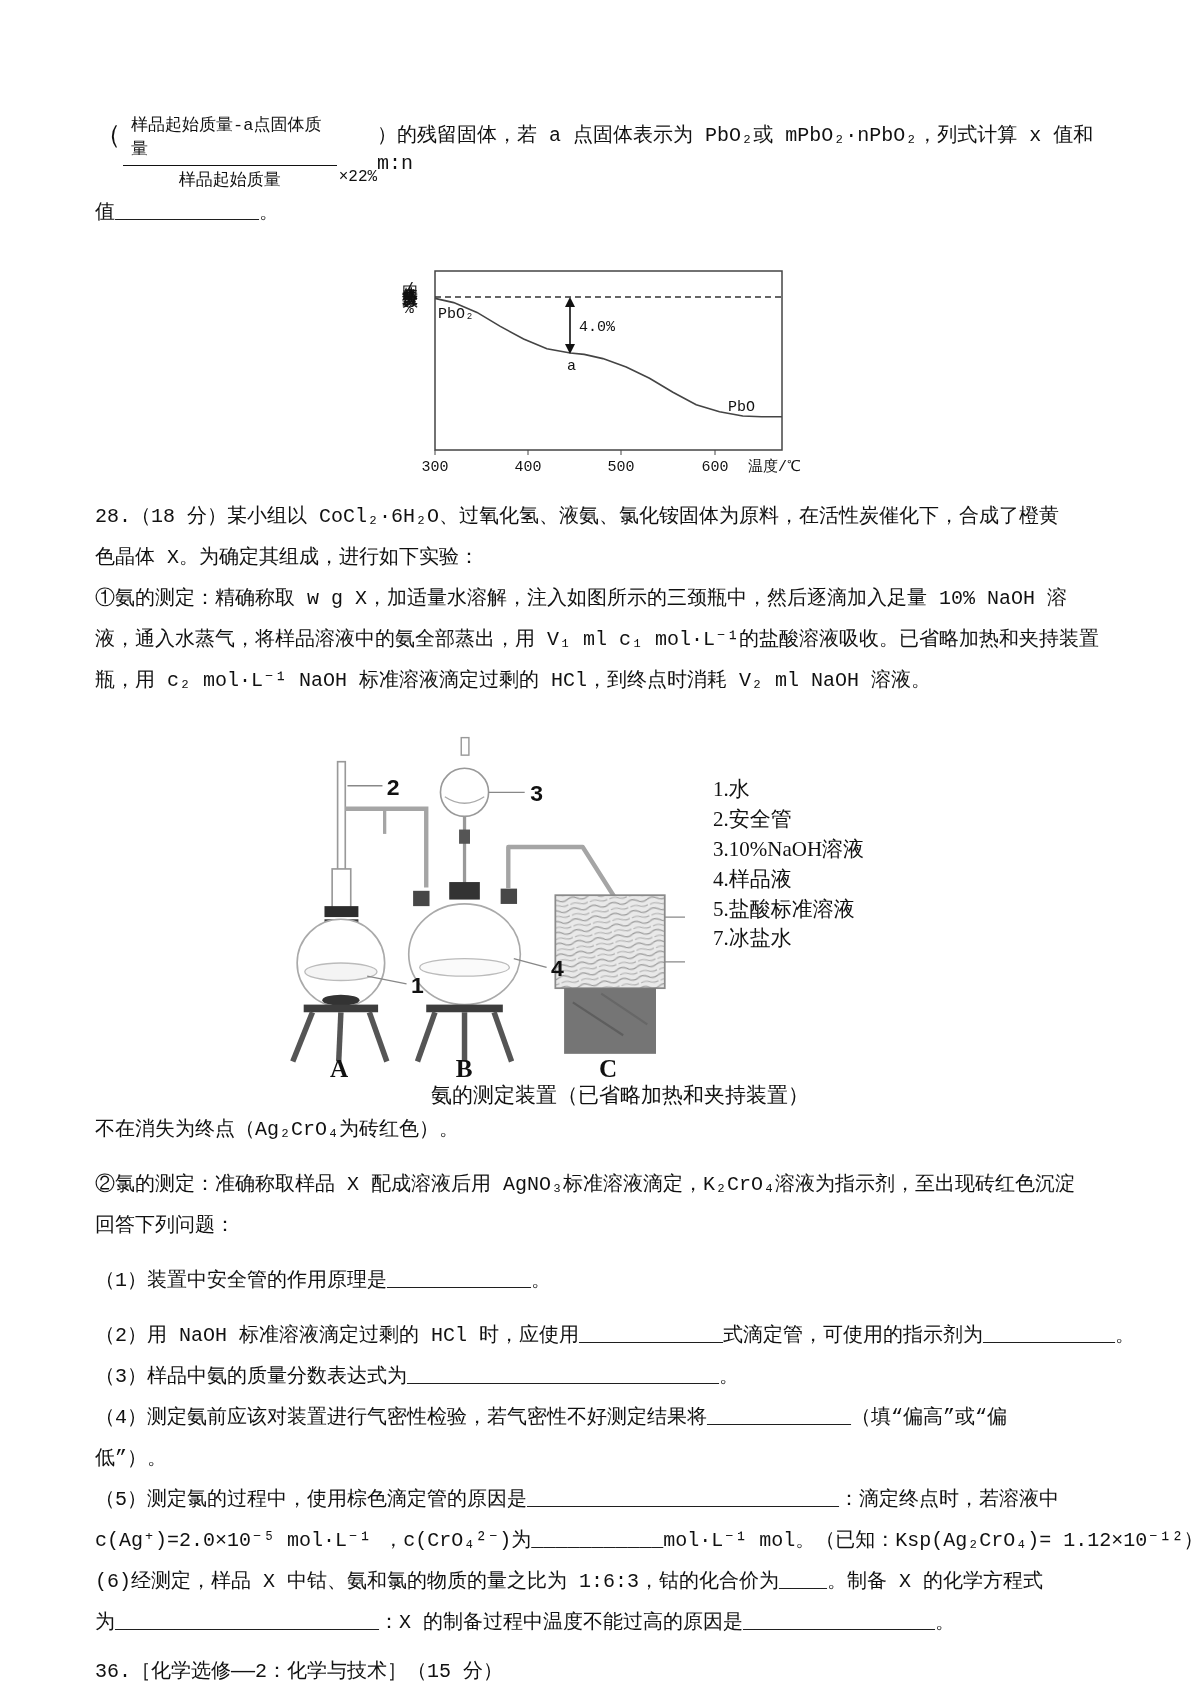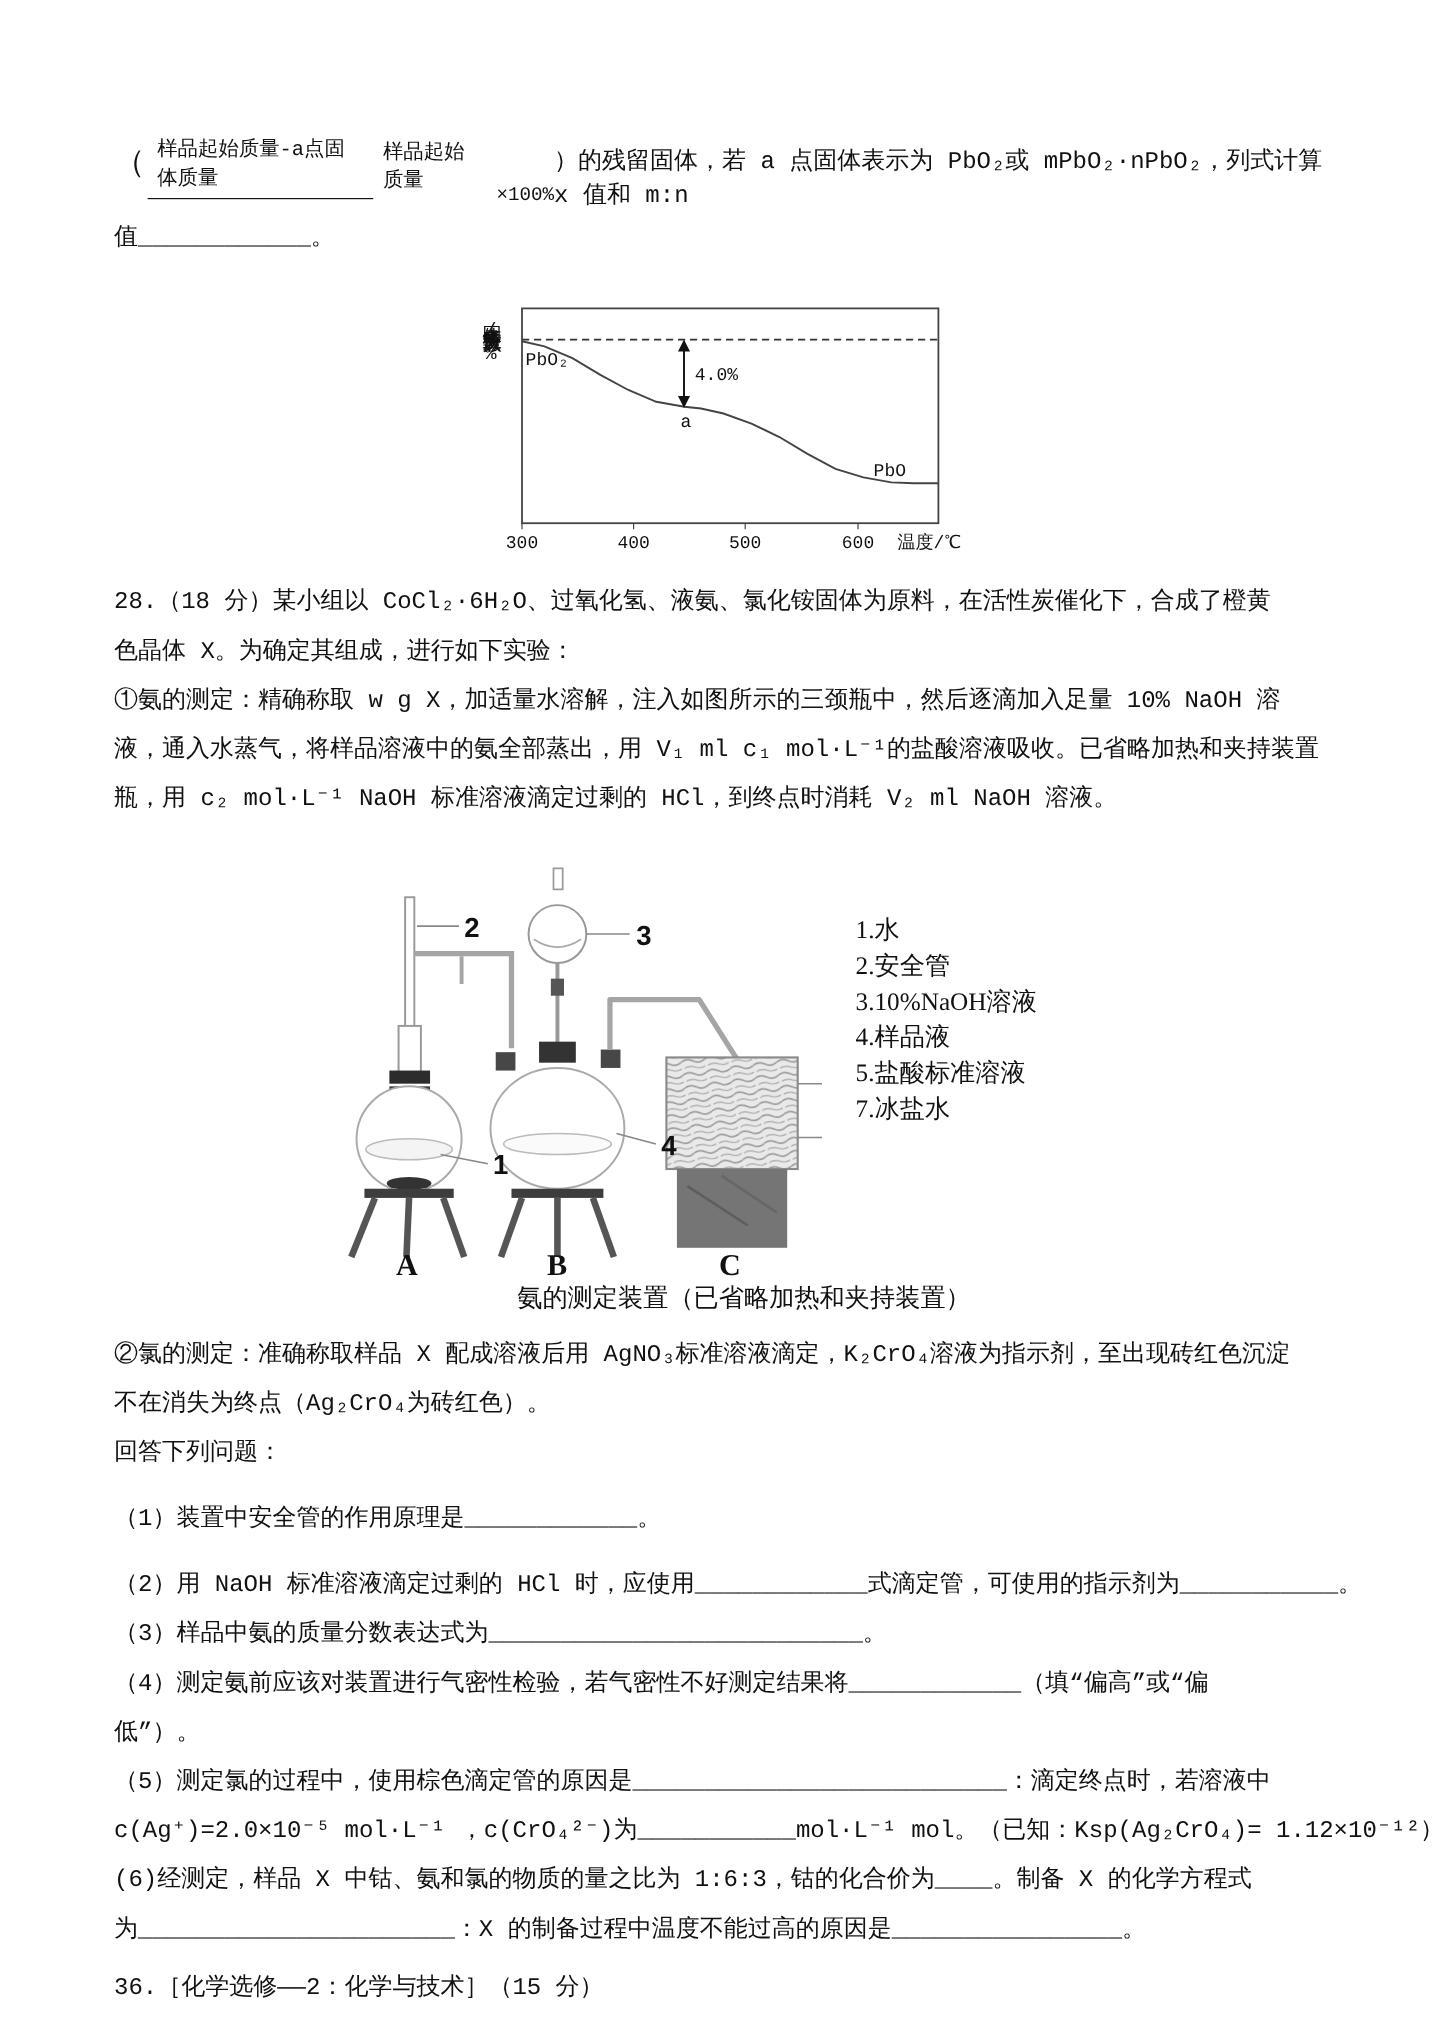--- a/index.html
+++ b/index.html
@@ -15,21 +15,21 @@
     padding:112px 92px 60px 95px;
     overflow:hidden;
   }
   .line { line-height:2.05; white-space:nowrap; }
   .gap-s { margin-top:8px; }
   .gap-m { margin-top:14px; }
 
   
   .formula-line { display:flex; align-items:flex-start; line-height:1.4; }
   .paren { font-size:26px; line-height:1.1; padding-top:10px; }
-  .frac { display:inline-flex; flex-direction:row; align-items:center; font-size:17px; margin:0 2px; }
+  .frac { display:inline-flex; flex-direction:column; align-items:center; font-size:17px; margin:0 2px; }
   .frac .num { padding:2px 8px 3px 8px; border-bottom:1.5px solid #111; }
   .frac .den { padding:3px 8px 0 8px; }
   .times { align-self:flex-end; font-size:16px; padding-bottom:4px; }
   .after-frac { padding-top:10px; }
 
   
   .chart-wrap { position:relative; width:480px; height:245px; margin:10px 0 6px 295px; }
   .chart-ylabel {
     position:absolute; left:8px; top:30px; height:180px;
     writing-mode:vertical-rl; text-orientation:upright;
@@ -54,21 +54,21 @@
 <body>
 
 <div class="page">
 
   <div class="formula-line">
     <span class="paren">（</span>
     <span class="frac">
       <span class="num">样品起始质量-a点固体质量</span>
       <span class="den">样品起始质量</span>
     </span>
-    <span class="times">×100%</span>
+    <span class="times">×22%</span>
     <span class="after-frac">）的残留固体，若 a 点固体表示为 PbO₂或 mPbO₂·nPbO₂，列式计算 x 值和 m:n</span>
   </div>
   <div class="line">值____________。</div>
 
   <div class="chart-wrap">
     <div class="chart-ylabel">固体失重质量分数/%</div>
     <svg class="chart-svg" width="480" height="245" viewBox="0 0 480 245">
       <rect x="45" y="28" width="347" height="179" fill="none" stroke="#444" stroke-width="1.5"></rect>
       <line x1="45" y1="54" x2="392" y2="54" stroke="#333" stroke-width="1.3" stroke-dasharray="6,4"></line>
       <polyline id="tg-curve" points="45.0,55.4 63.7,59.6 87.0,69.4 110.3,83.4 133.6,96.0 156.9,105.8 180.3,110.0 194.2,111.4 212.9,115.6 236.2,124.0 259.5,135.2 282.9,149.2 306.2,161.8 329.5,168.8 352.8,173.0 371.5,173.7 392.0,173.7" fill="none" stroke="#444" stroke-width="1.6"></polyline>
@@ -175,22 +175,22 @@
       <div>2.安全管</div>
       <div>3.10%NaOH溶液</div>
       <div>4.样品液</div>
       <div>5.盐酸标准溶液</div>
       <div>7.冰盐水</div>
     </div>
   </div>
 
   <div class="caption">氨的测定装置（已省略加热和夹持装置）</div>
 
+  <div class="line">不在消失为终点（Ag₂CrO₄为砖红色）。</div>
   <div class="line gap-m">②氯的测定：准确称取样品 X 配成溶液后用 AgNO₃标准溶液滴定，K₂CrO₄溶液为指示剂，至出现砖红色沉淀</div>
-  <div class="line">不在消失为终点（Ag₂CrO₄为砖红色）。</div>
   <div class="line">回答下列问题：</div>
 
   <div class="line gap-m">（1）装置中安全管的作用原理是____________。</div>
   <div class="line gap-m">（2）用 NaOH 标准溶液滴定过剩的 HCl 时，应使用____________式滴定管，可使用的指示剂为___________。</div>
   <div class="line">（3）样品中氨的质量分数表达式为__________________________。</div>
   <div class="line">（4）测定氨前应该对装置进行气密性检验，若气密性不好测定结果将____________（填“偏高”或“偏</div>
   <div class="line">低”）。</div>
   <div class="line">（5）测定氯的过程中，使用棕色滴定管的原因是__________________________：滴定终点时，若溶液中</div>
   <div class="line">c(Ag⁺)=2.0×10⁻⁵ mol·L⁻¹ ，c(CrO₄²⁻)为___________mol·L⁻¹ mol。（已知：Ksp(Ag₂CrO₄)= 1.12×10⁻¹²）</div>
   <div class="line">(6)经测定，样品 X 中钴、氨和氯的物质的量之比为 1:6:3，钴的化合价为____。制备 X 的化学方程式</div>

